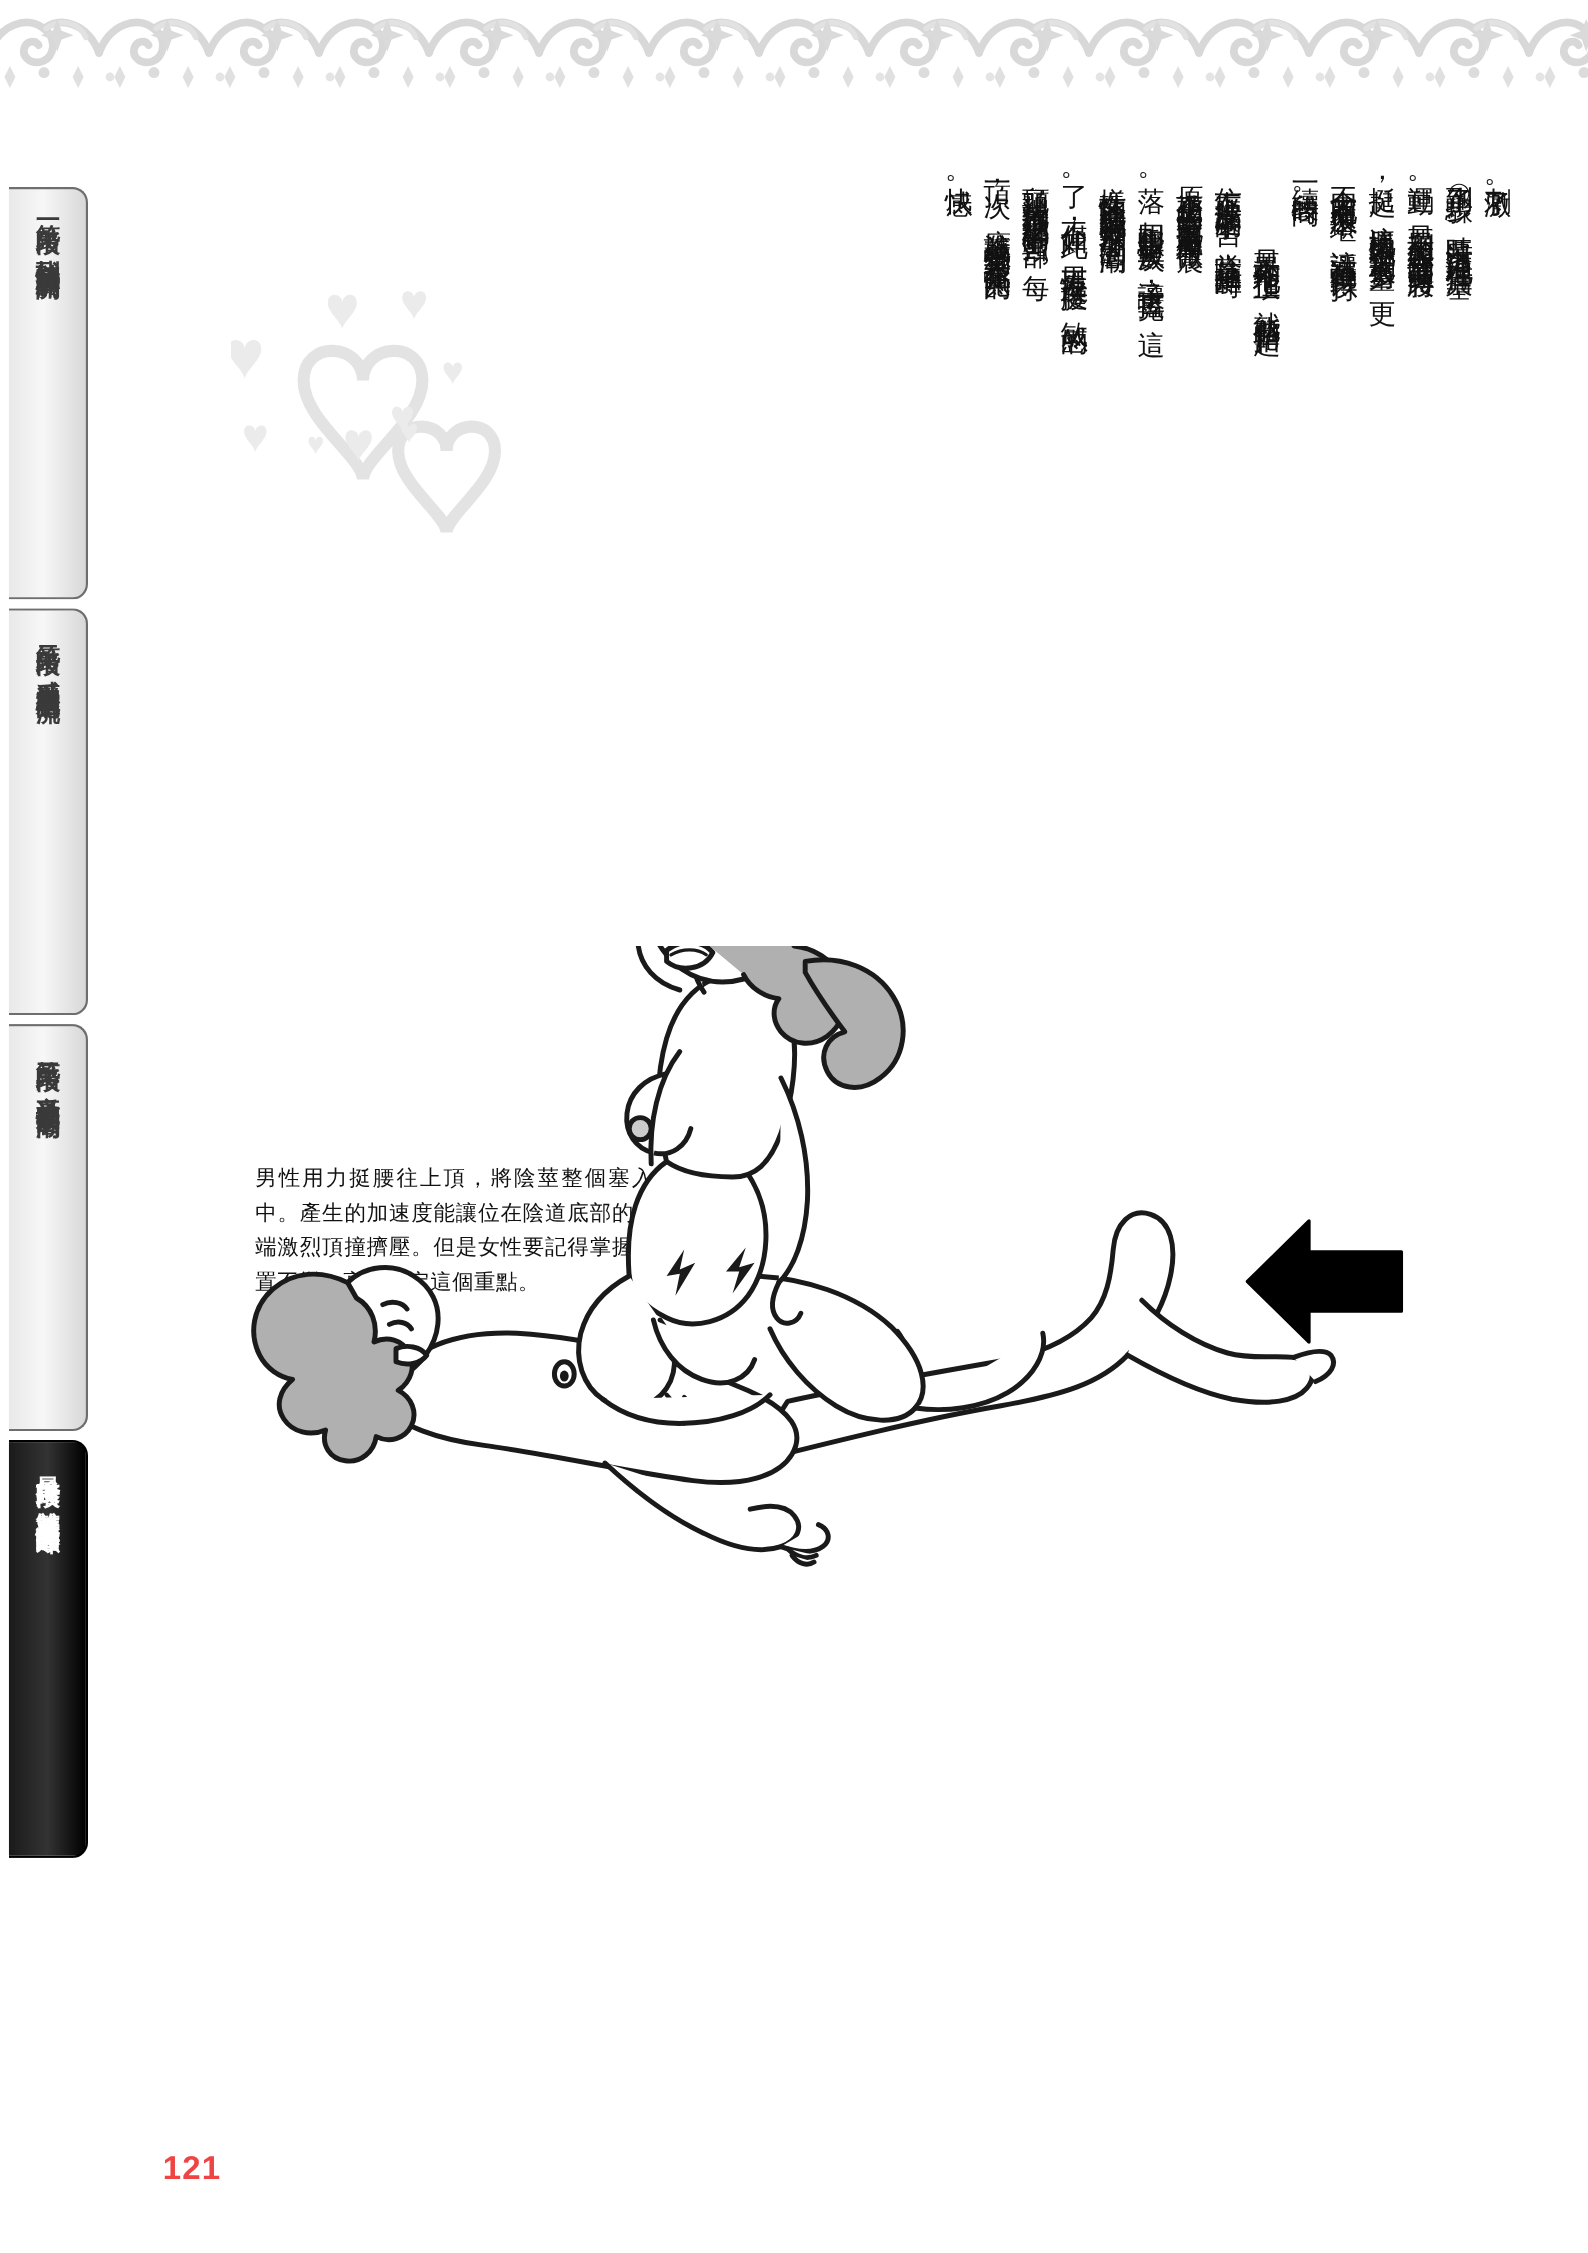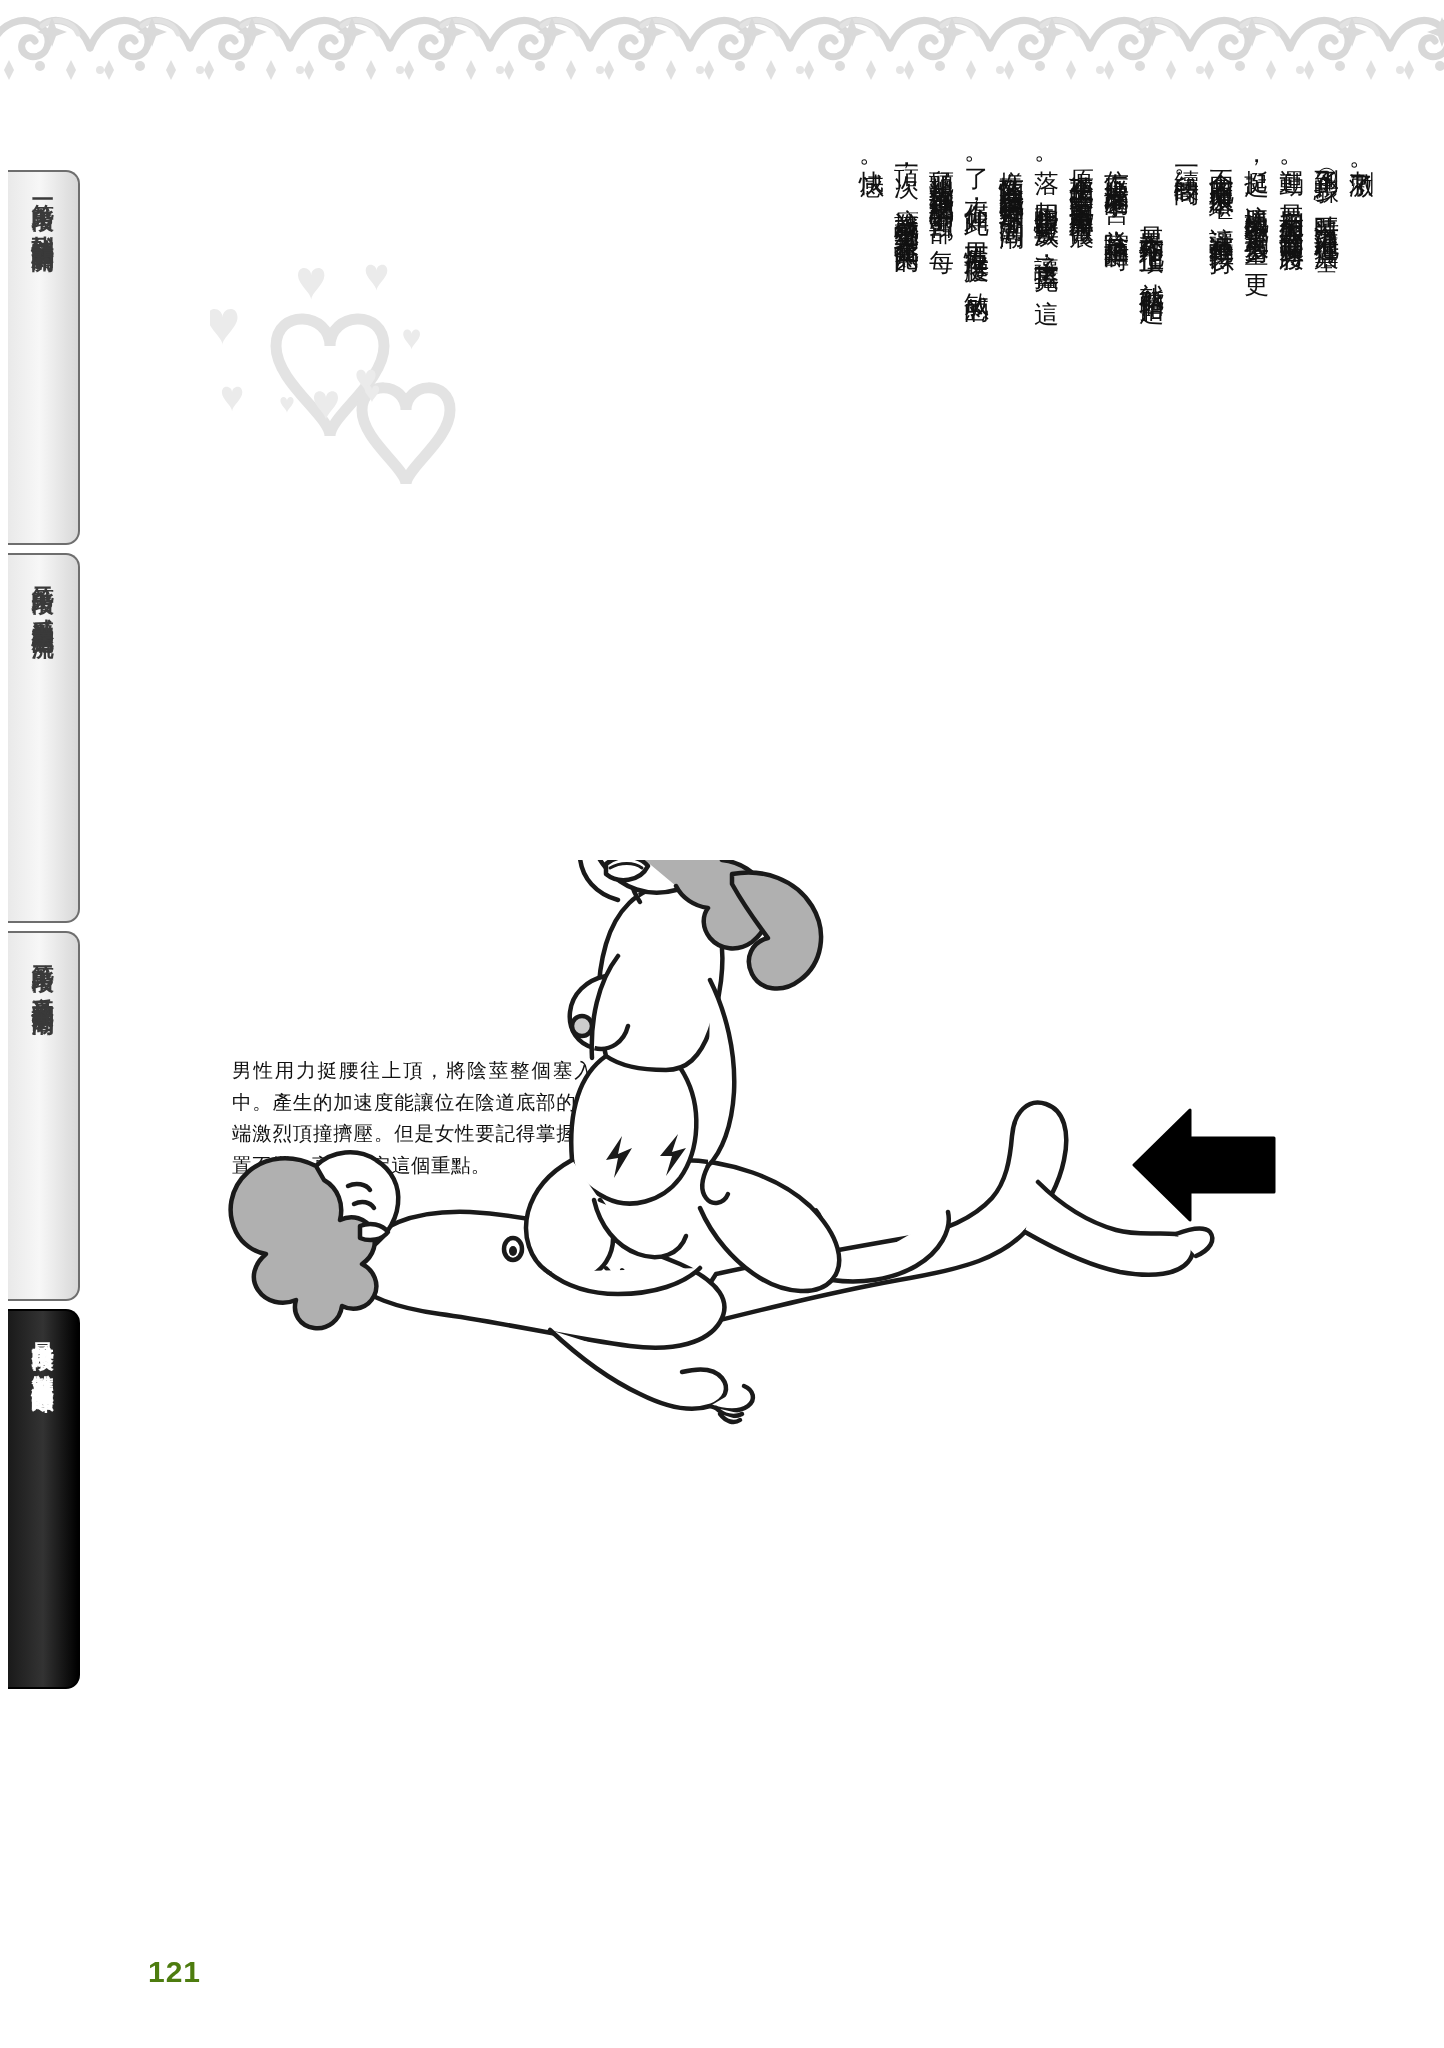--- a/index.html
+++ b/index.html
@@ -129,21 +129,21 @@
   }
 
   
   .page-number {
     position: absolute;
     left: 148px;
     top: 1955px;
     font-family: "Liberation Sans", sans-serif;
     font-size: 30px;
     font-weight: bold;
-    color: #4d7c0f;
+    color: #ef4444;
     letter-spacing: 1px;
   }
 </style>
 </head>
 <body>
 
 <div class="top-border">
   <svg width="1444" height="110" viewBox="0 0 1444 110" xmlns="http://www.w3.org/2000/svg">
     <defs>
       <g id="flourish">

